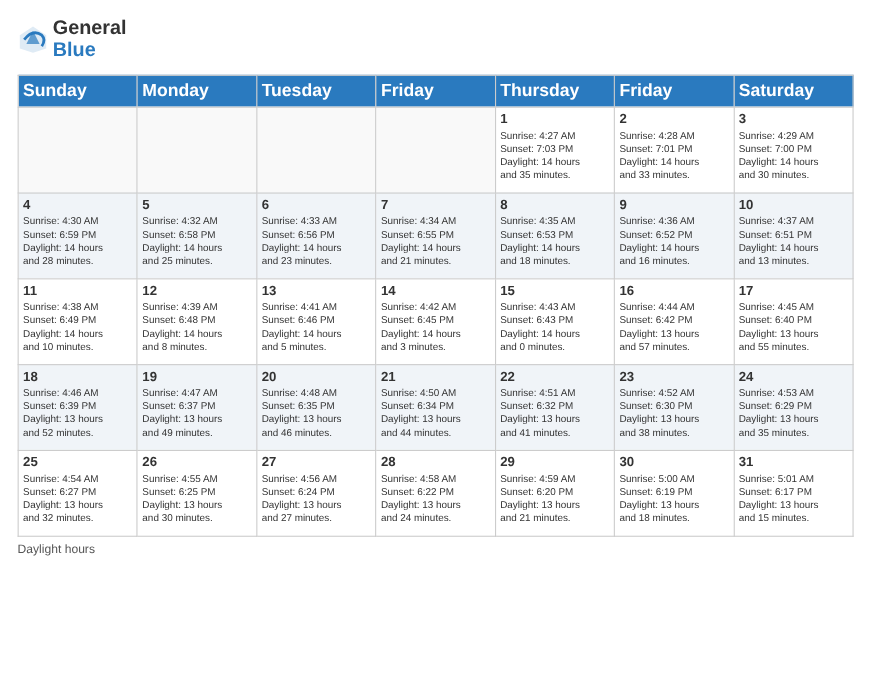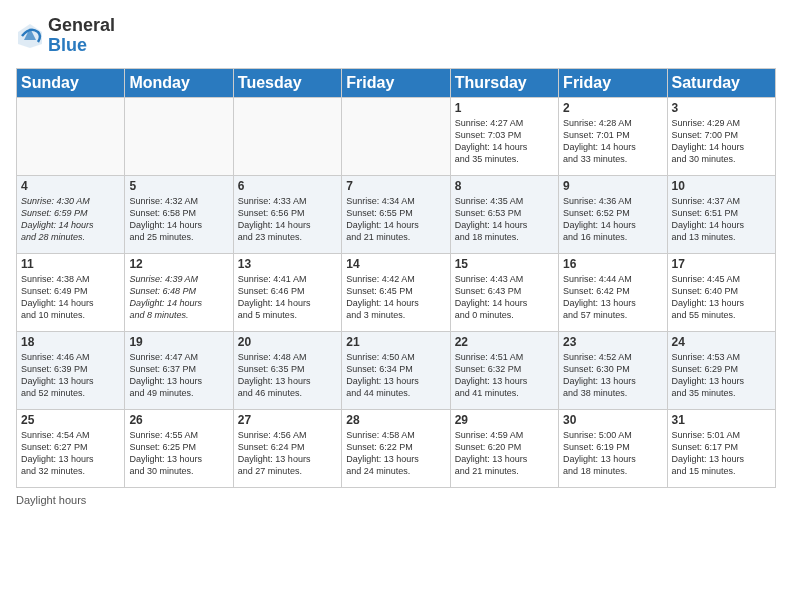--- a/index.html
+++ b/index.html
@@ -160,21 +160,21 @@
             <span class="day-number">3</span>
             <div class="day-info" style="white-space: pre-line;">Sunrise: 4:29 AM
 Sunset: 7:00 PM
 Daylight: 14 hours
 and 30 minutes.</div>
           </td>
         </tr>
         <tr>
           <td>
             <span class="day-number">4</span>
-            <div class="day-info" style="white-space: pre-line; font-style: italic;">Sunrise: 4:30 AM
+            <div class="day-info" style="white-space: pre-line;">Sunrise: 4:30 AM
 Sunset: 6:59 PM
 Daylight: 14 hours
 and 28 minutes.</div>
           </td>
           <td>
             <span class="day-number">5</span>
             <div class="day-info" style="white-space: pre-line;">Sunrise: 4:32 AM
 Sunset: 6:58 PM
 Daylight: 14 hours
 and 25 minutes.</div>
@@ -218,21 +218,21 @@
         <tr>
           <td>
             <span class="day-number">11</span>
             <div class="day-info" style="white-space: pre-line;">Sunrise: 4:38 AM
 Sunset: 6:49 PM
 Daylight: 14 hours
 and 10 minutes.</div>
           </td>
           <td>
             <span class="day-number">12</span>
-            <div class="day-info" style="white-space: pre-line; font-style: italic;">Sunrise: 4:39 AM
+            <div class="day-info" style="white-space: pre-line;">Sunrise: 4:39 AM
 Sunset: 6:48 PM
 Daylight: 14 hours
 and 8 minutes.</div>
           </td>
           <td>
             <span class="day-number">13</span>
             <div class="day-info" style="white-space: pre-line;">Sunrise: 4:41 AM
 Sunset: 6:46 PM
 Daylight: 14 hours
 and 5 minutes.</div>

